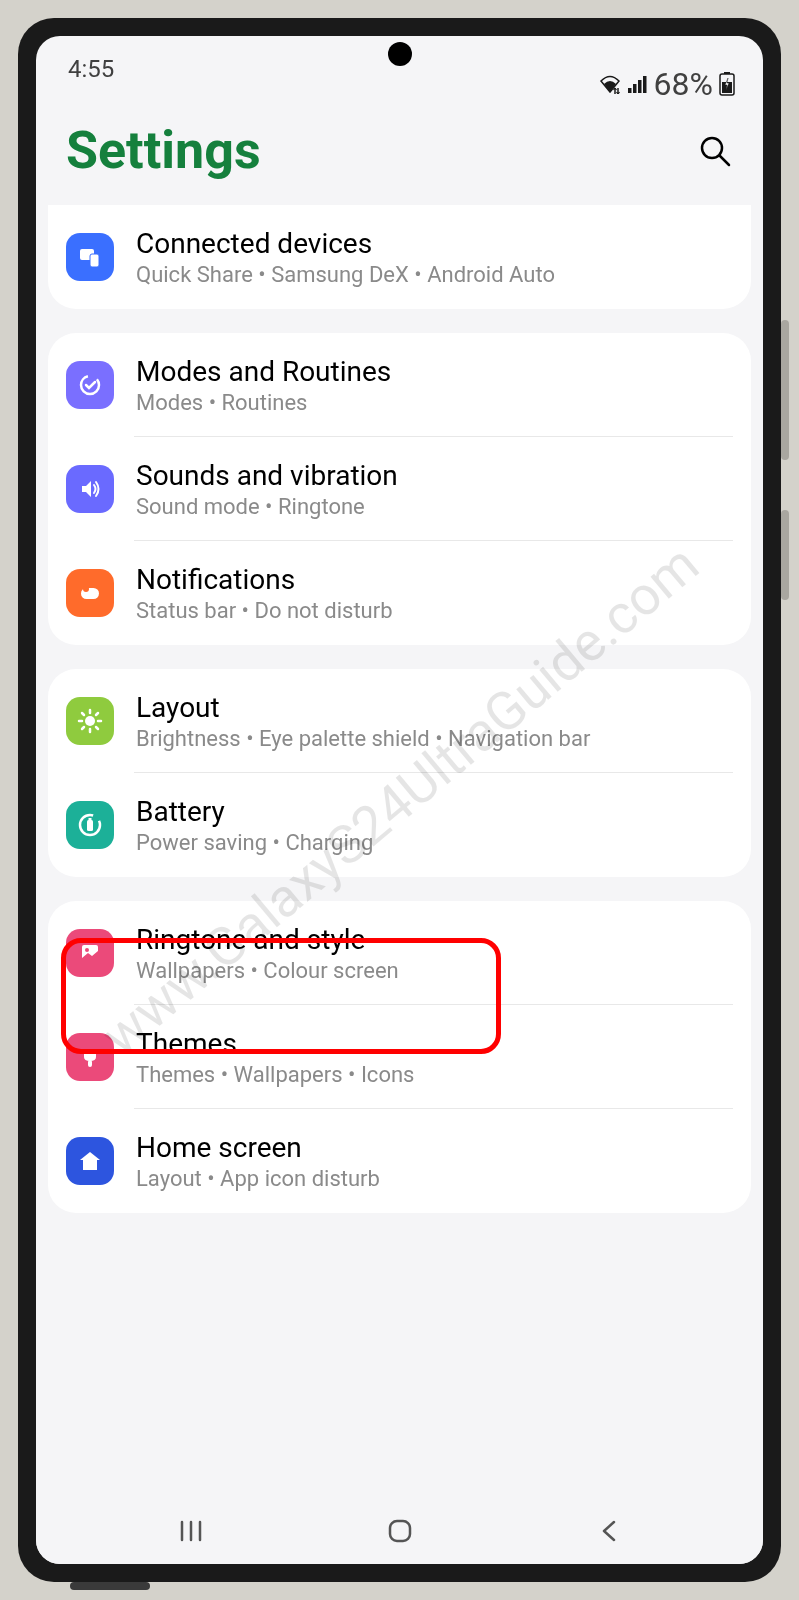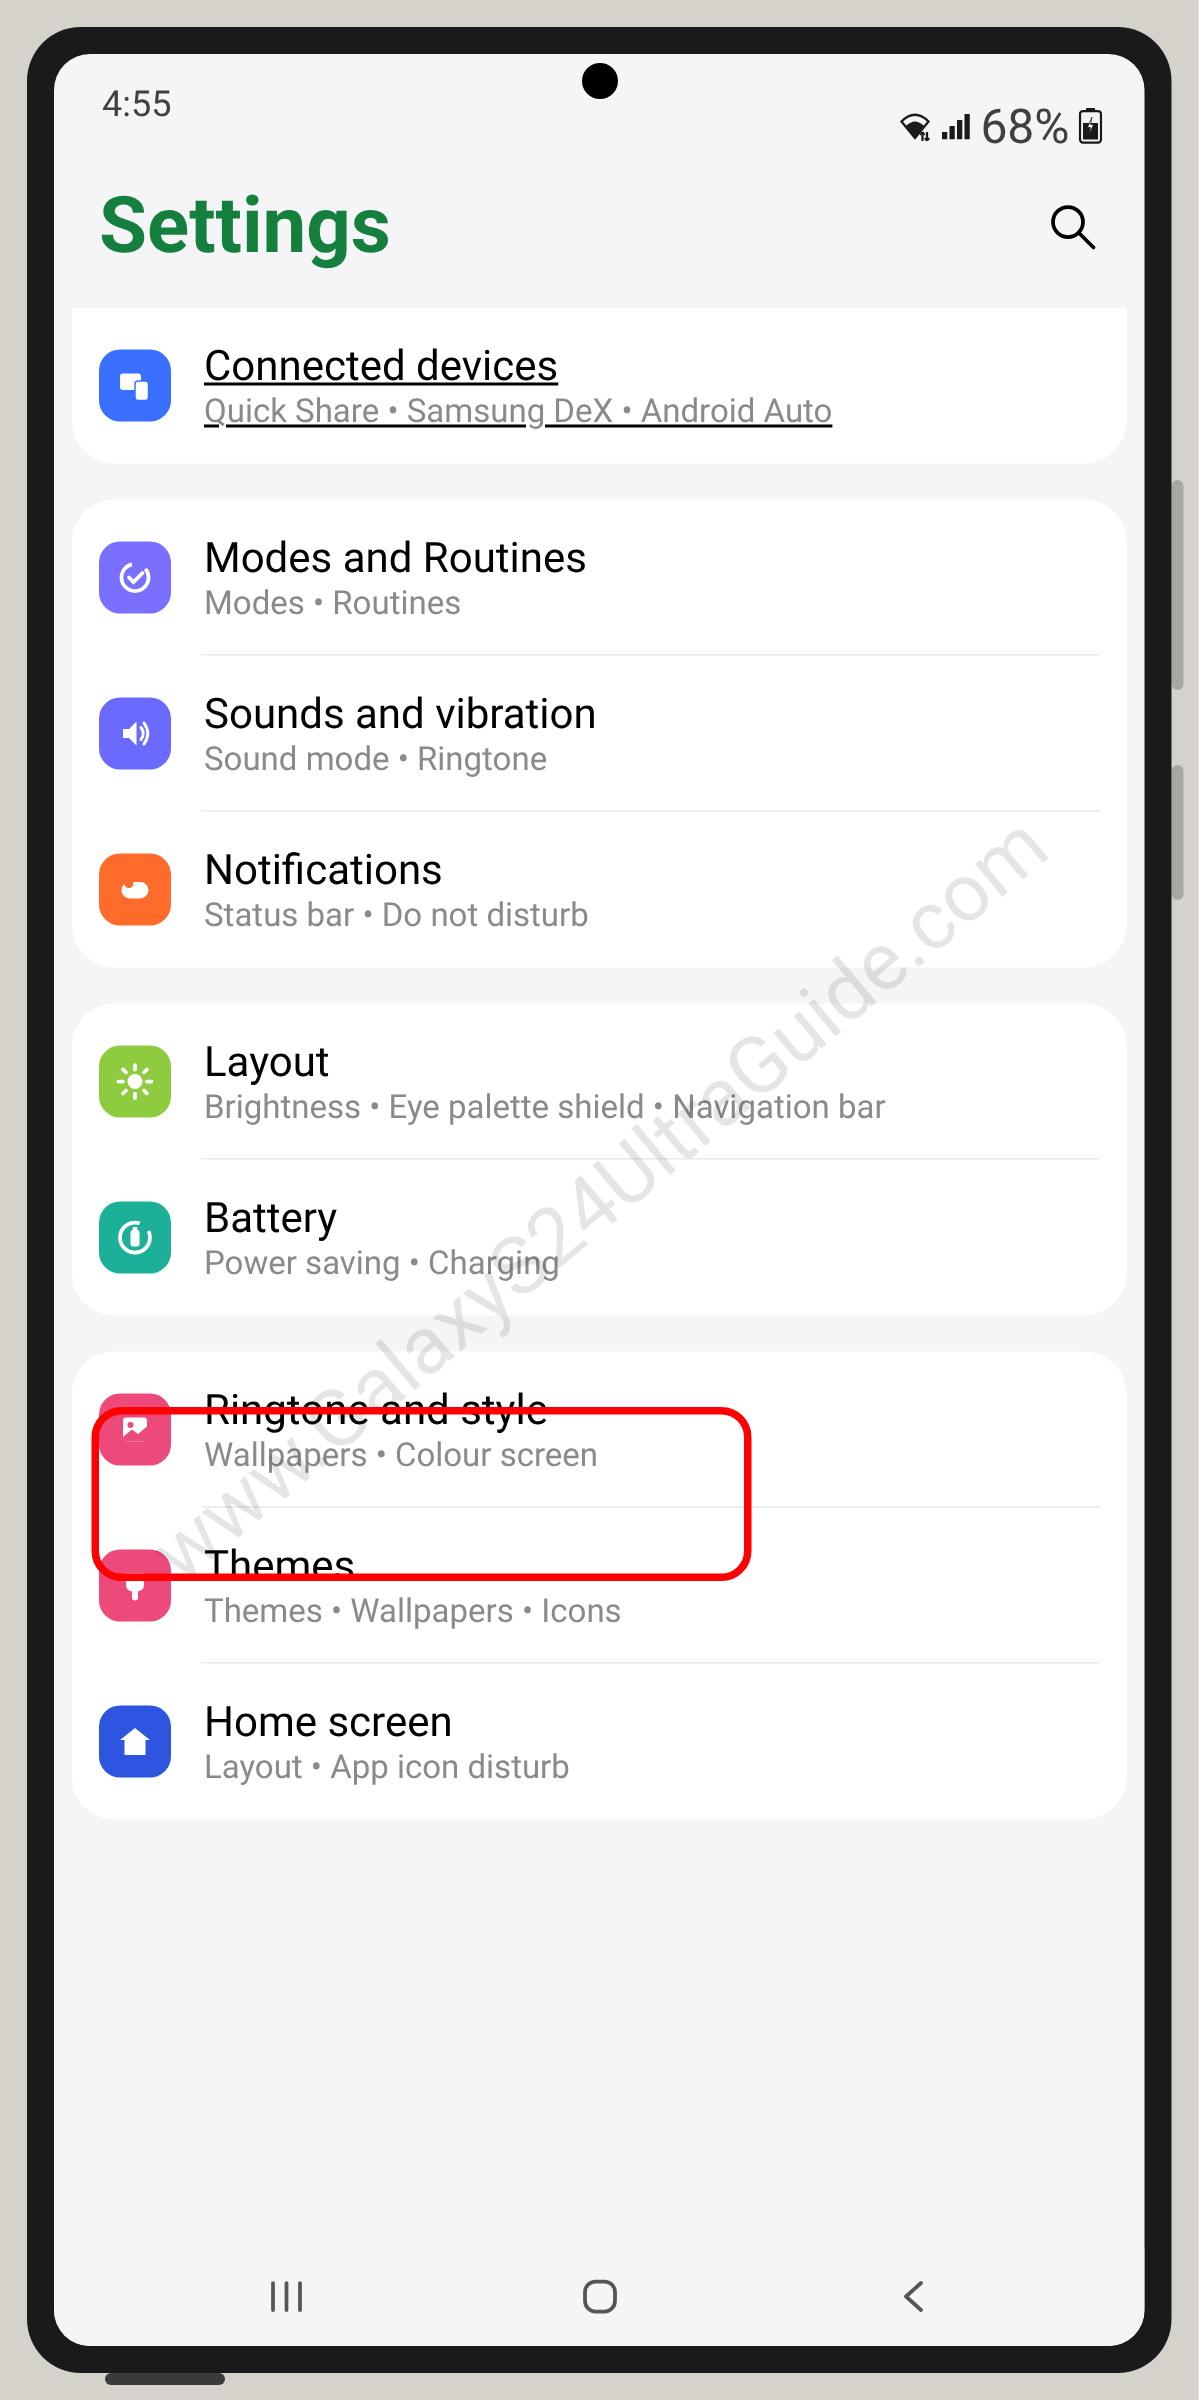--- a/index.html
+++ b/index.html
@@ -244,21 +244,21 @@
       <span>
         <svg width="36" height="36" viewBox="0 0 36 36">
             <circle cx="15" cy="15" r="10" fill="none" stroke="#000" stroke-width="2.5"></circle>
             <line x1="23" y1="23" x2="32" y2="32" stroke="#000" stroke-width="2.5" stroke-linecap="round"></line>
           </svg>
       </span>
     </div>
 
     <div class="content">
 
-      <div class="group" style="border-top-left-radius:0;border-top-right-radius:0;text-decoration:underline;">
+      <div class="group" style="border-top-left-radius:0;border-top-right-radius:0;">
         <div class="item">
           <div class="icon-wrap ic-blue">
             <svg width="28" height="28" viewBox="0 0 28 28">
                 <rect x="4" y="6" width="14" height="11" rx="2" fill="#fff"></rect>
                 <rect x="14" y="11" width="9" height="13" rx="2" fill="#fff" stroke="#3a6fff" stroke-width="1"></rect>
               </svg>
           </div>
           <div class="item-text">
             <div class="item-title">Connected devices</div>
             <div class="item-sub">Quick Share  •  Samsung DeX  •  Android Auto</div>

